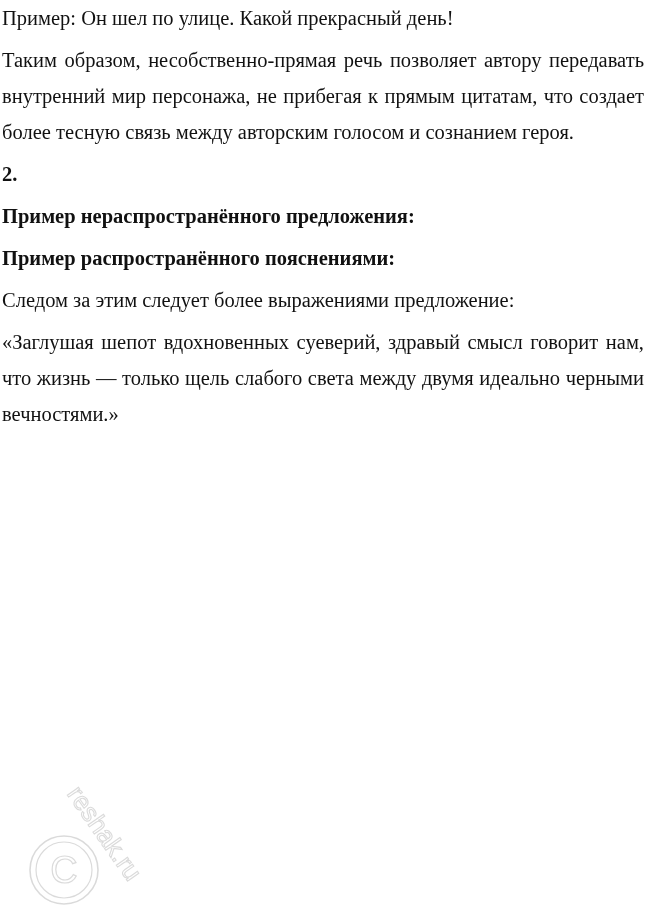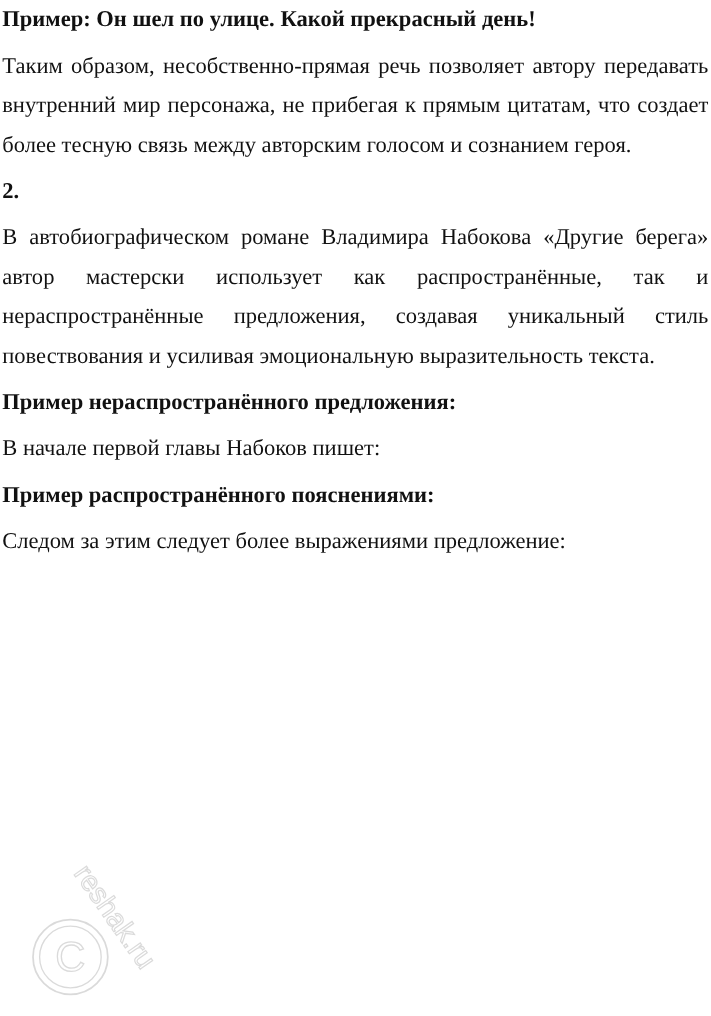--- a/index.html
+++ b/index.html
@@ -21,44 +21,43 @@
       left: 2px;
       top: 0;
       width: 642px;
     }
     .para {
       margin: 0 0 6px 0;
       line-height: 36px;
       text-align: justify;
       text-align-last: left;
     }
-    .para.first { margin-top: 0; font-weight: bold; }
+    .para.first { margin-top: 0; }
     .bold { font-weight: bold; }
     .watermark {
       position: absolute;
       left: 14px;
       top: 770px;
       width: 140px;
       height: 150px;
       pointer-events: none;
       opacity: 0.55;
     }
   </style>
 </head>
 <body>
 
 <div class="page">
   <p class="para first">Пример: Он шел по улице. Какой прекрасный день!</p>
   <p class="para">Таким образом, несобственно-прямая речь позволяет автору передавать внутренний мир персонажа, не прибегая к прямым цитатам, что создает более тесную связь между авторским голосом и сознанием героя.</p>
   <p class="para bold">2.</p>
-  <p class="para">В автобиографическом романе Владимира Набокова «Другие берега» автор мастерски использует как распространённые, так и нераспространённые предложения, создавая уникальный стиль повествования и усиливая эмоциональную выразительность текста.</p>
   <p class="para bold">Пример нераспространённого предложения:</p>
-  <p class="para">В начале первой главы Набоков пишет:</p>
   <p class="para bold">Пример распространённого пояснениями:</p>
   <p class="para">Следом за этим следует более выражениями предложение:</p>
+  <p class="para">«Заглушая шепот вдохновенных суеверий, здравый смысл говорит нам, что жизнь — только щель слабого света между двумя идеально черными вечностями.»</p>
 </div>
 
 <div class="watermark">
   <svg width="140" height="150" viewBox="0 0 140 150" xmlns="http://www.w3.org/2000/svg">
     <defs>
       <path id="wm-arc" d="M 18 70 A 52 52 0 0 1 122 70" fill="none"></path>
     </defs>
     <circle cx="50" cy="100" r="34" fill="none" stroke="#bdbdbd" stroke-width="1.6"></circle>
     <circle cx="50" cy="100" r="28" fill="none" stroke="#bdbdbd" stroke-width="1.2"></circle>
     <text x="50" y="113" text-anchor="middle" font-family="Liberation Sans, sans-serif" font-size="38" fill="none" stroke="#bdbdbd" stroke-width="1.2">C</text>

